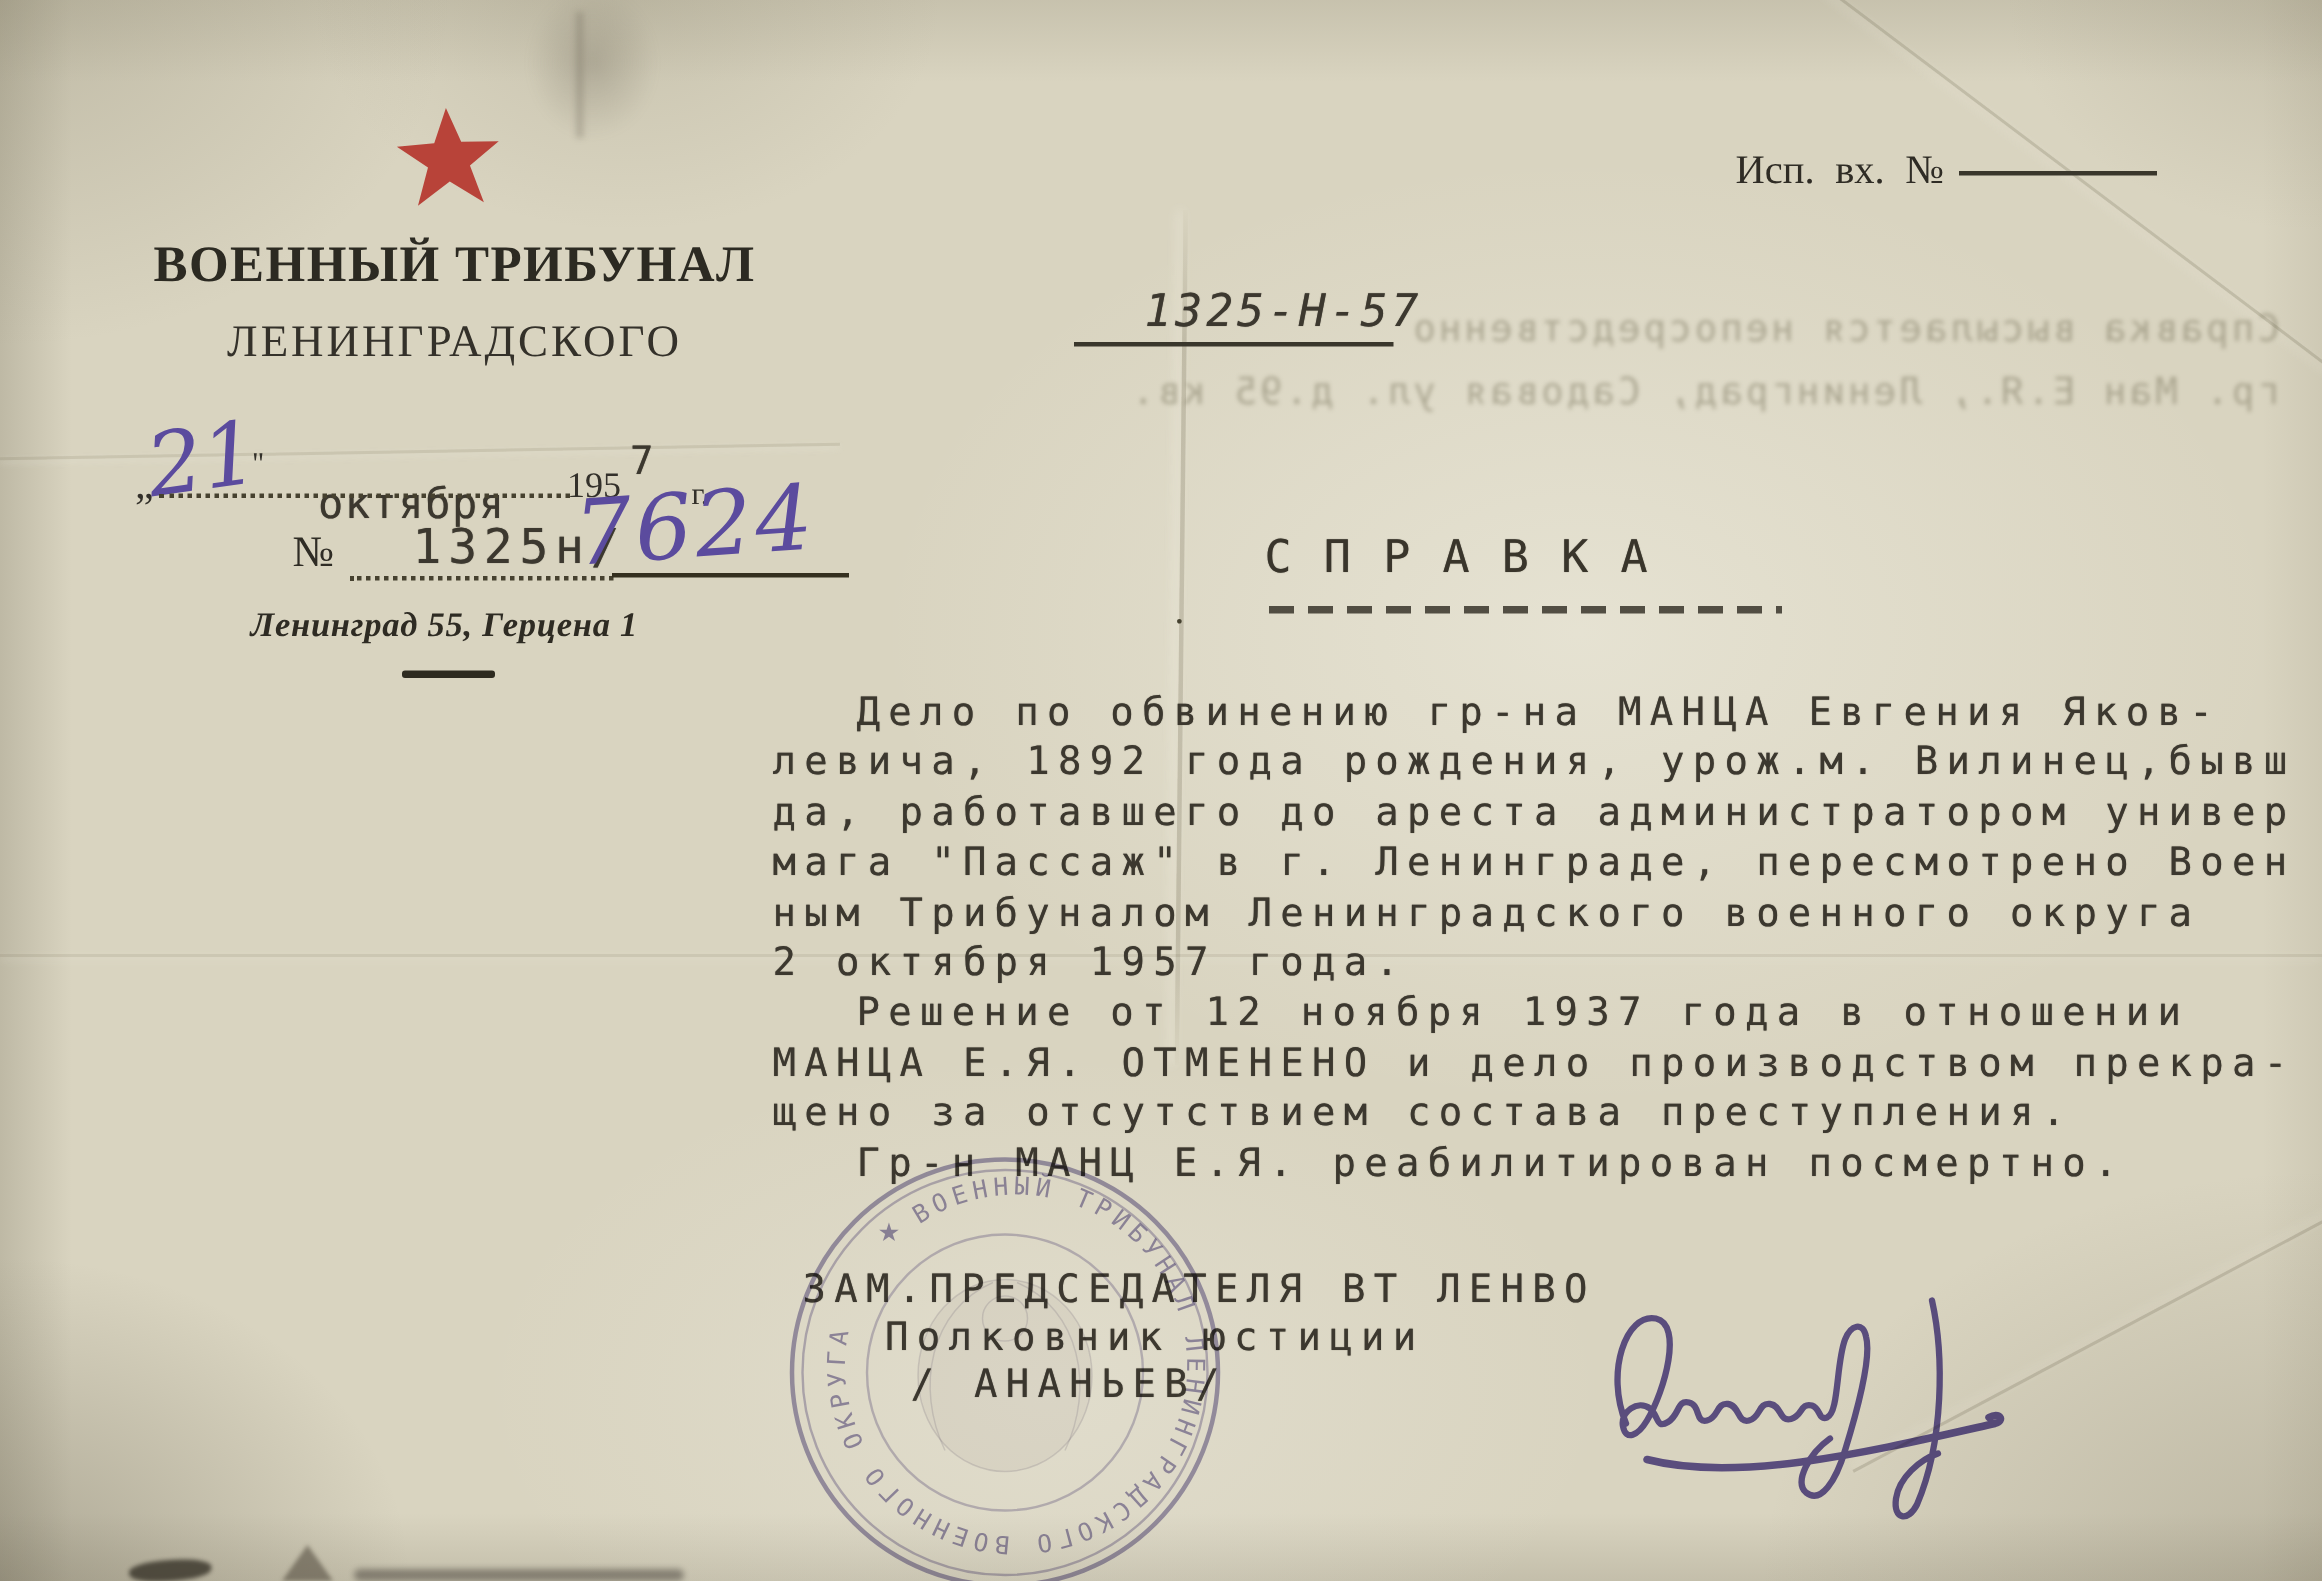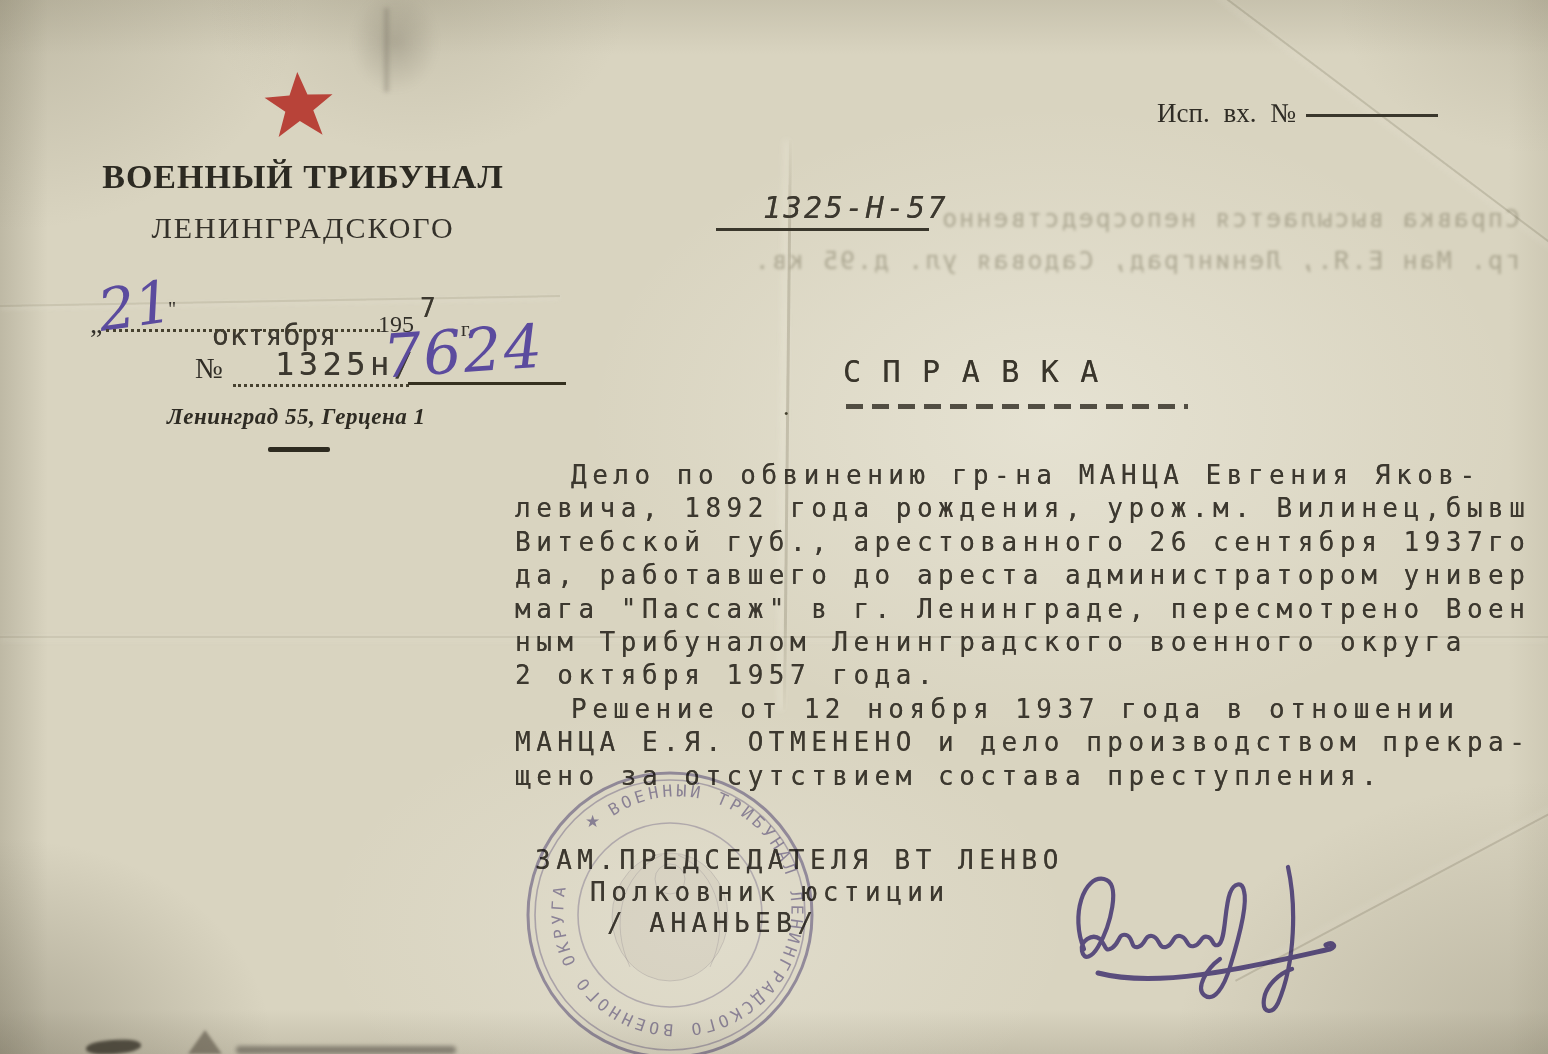--- a/index.html
+++ b/index.html
@@ -140,28 +140,28 @@
   <div class="abs tw case-number">1325-Н-57</div>
   <div class="abs case-underline"></div>
 
   <div class="abs title-dot">.</div>
   <div class="abs tw title">СПРАВКА</div>
   <div class="abs title-dashes"></div>
 
   <div class="abs tw body-text">
     <div class="indent">Дело по обвинению гр-на МАНЦА Евгения Яков-</div>
     <div>левича, 1892 года рождения, урож.м. Вилинец,бывш</div>
-    <div>Витебской губ., арестованного 26 сентября 1937го</div>
     <div>да, работавшего до ареста администратором универ</div>
     <div>мага "Пассаж" в г. Ленинграде, пересмотрено Воен</div>
     <div>ным Трибуналом Ленинградского военного округа</div>
     <div>2 октября 1957 года.</div>
     <div class="indent">Решение от 12 ноября 1937 года в отношении</div>
     <div>МАНЦА Е.Я. ОТМЕНЕНО и дело производством прекра-</div>
     <div>щено за отсутствием состава преступления.</div>
+    <div class="indent">Гр-н МАНЦ Е.Я. реабилитирован посмертно.</div>
   </div>
 
   <div class="abs tw sig1">ЗАМ.ПРЕДСЕДАТЕЛЯ ВТ ЛЕНВО</div>
   <div class="abs tw sig2">Полковник юстиции</div>
   <div class="abs tw sig3">/ АНАНЬЕВ/</div>
 
   <svg class="abs stamp-svg" width="330" height="300" viewBox="0 0 330 300">
     <g stroke="rgba(96,85,150,.55)" fill="none">
       <circle cx="160" cy="160" r="142" stroke-width="3"></circle>
       <circle cx="160" cy="160" r="135" stroke-width="1.6" stroke="rgba(96,85,150,.38)"></circle>

